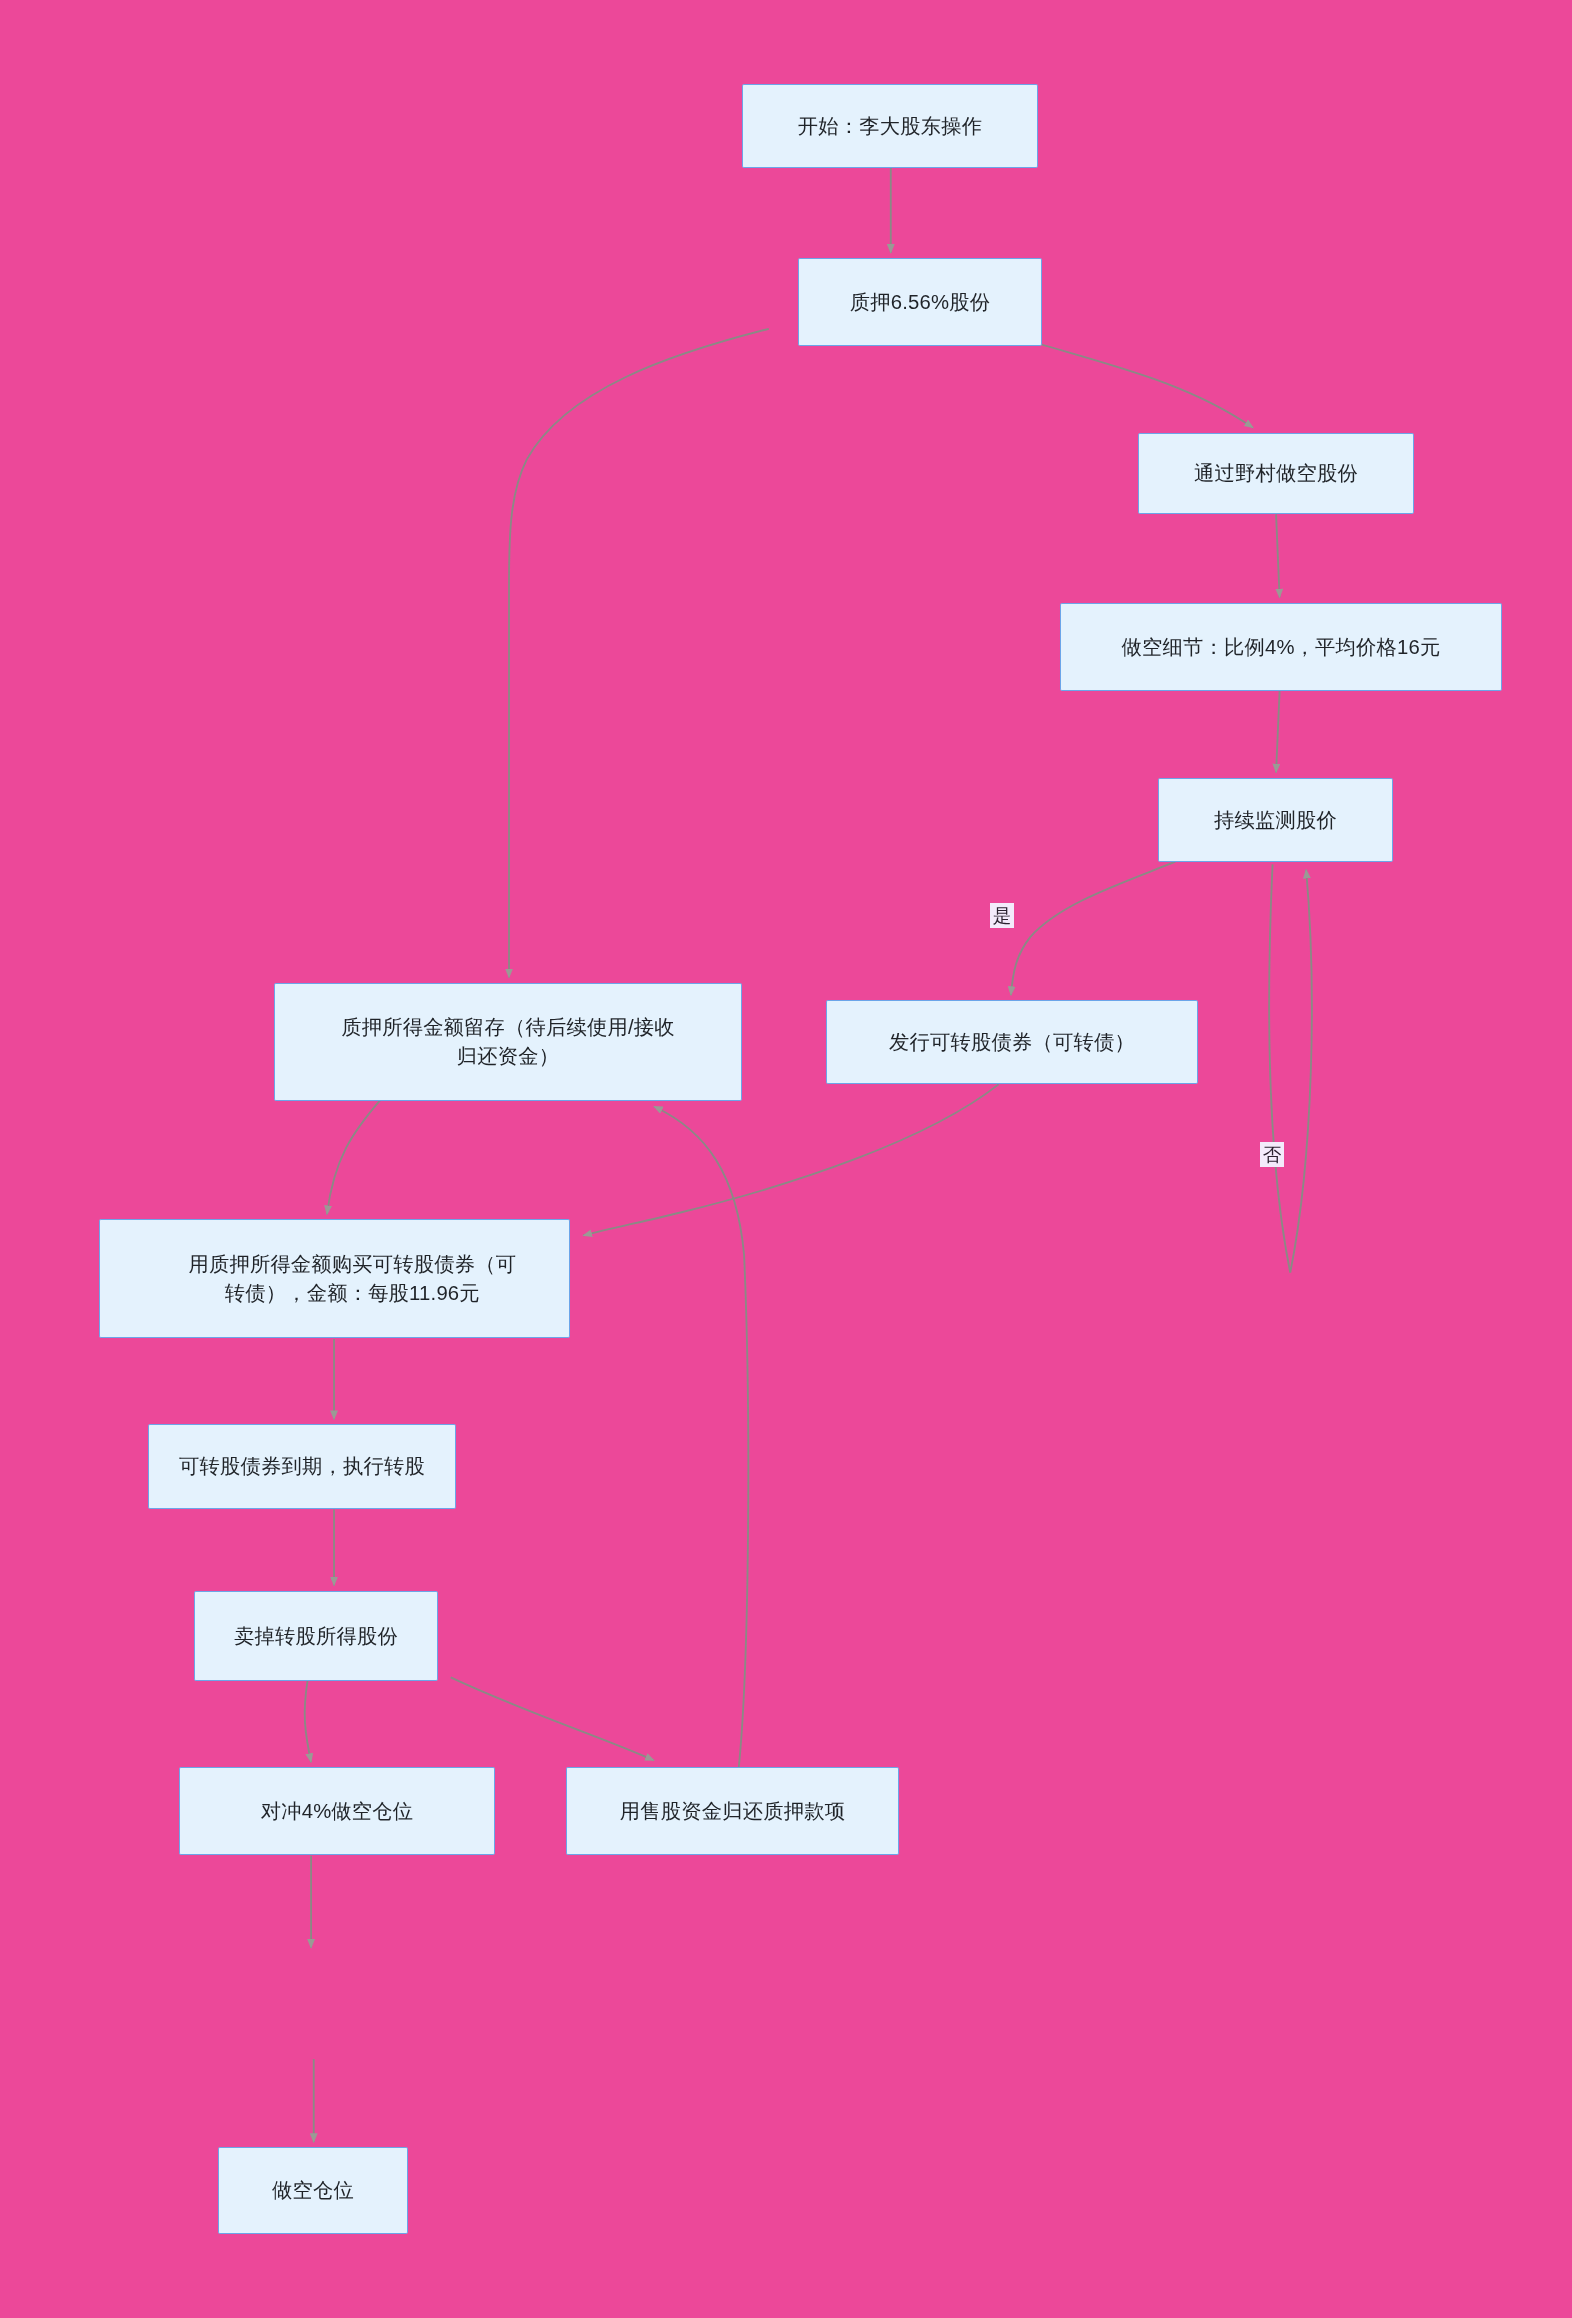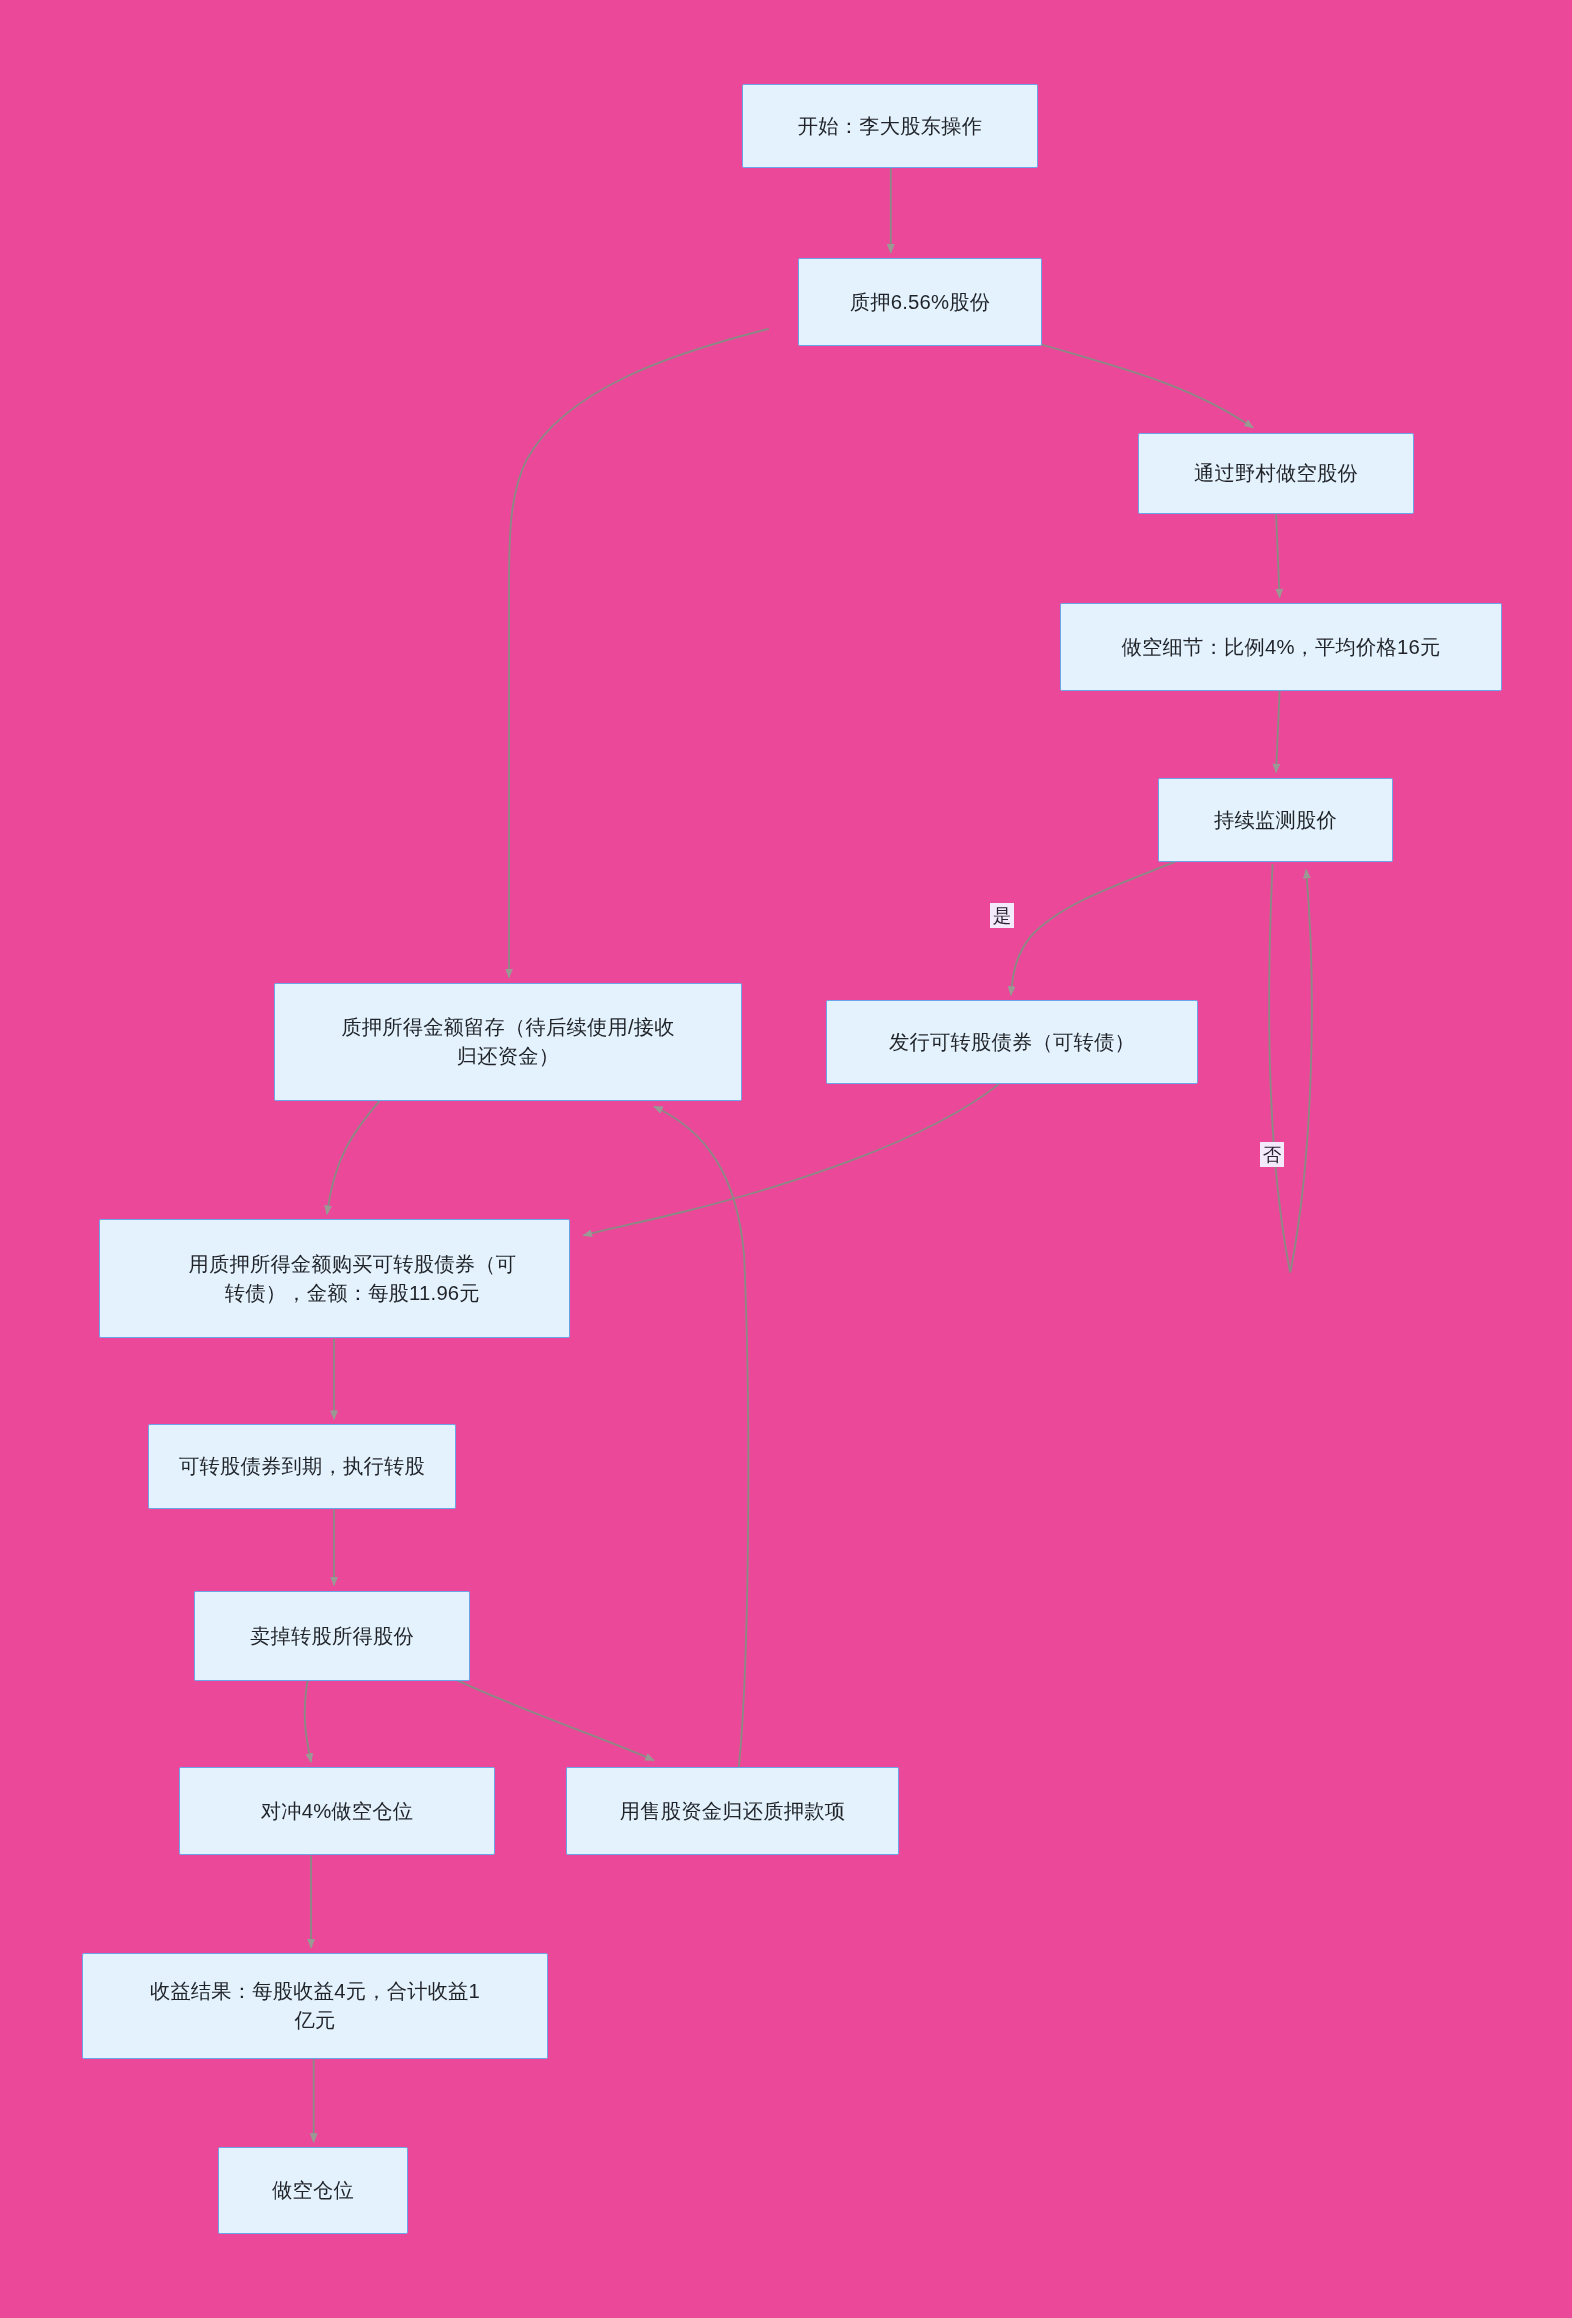--- a/index.html
+++ b/index.html
@@ -135,36 +135,32 @@
 
   <div class="node" style="left:99px;top:1219px;width:471px;height:119px;padding-left:48px;">
     <span class="node-text">用质押所得金额购买可转股债券（可
 转债），金额：每股11.96元</span>
   </div>
 
   <div class="node" style="left:148px;top:1424px;width:308px;height:85px;">
     <span class="node-text">可转股债券到期，执行转股</span>
   </div>
 
-  <div class="node" style="left:194px;top:1591px;width:276px;height:90px;">
+  <div class="node" style="left:194px;top:1591px;width:244px;height:90px;">
     <span class="node-text">卖掉转股所得股份</span>
   </div>
 
   <div class="node" style="left:179px;top:1767px;width:316px;height:88px;">
     <span class="node-text">对冲4%做空仓位</span>
   </div>
 
   <div class="node" style="left:566px;top:1767px;width:333px;height:88px;">
     <span class="node-text">用售股资金归还质押款项</span>
   </div>
 
-  <div class="node" style="left:82px;top:1953px;width:466px;height:106px;">
-    <span class="node-text">收益结果：每股收益4元，合计收益1
-亿元</span>
-  </div>
 
   <div class="node" style="left:218px;top:2147px;width:190px;height:87px;">
     <span class="node-text">做空仓位</span>
   </div>
 
   <div class="edge-label" style="left:990px;top:903px;">
     <span>是</span>
   </div>
 
   <div class="edge-label" style="left:1260px;top:1142px;">

